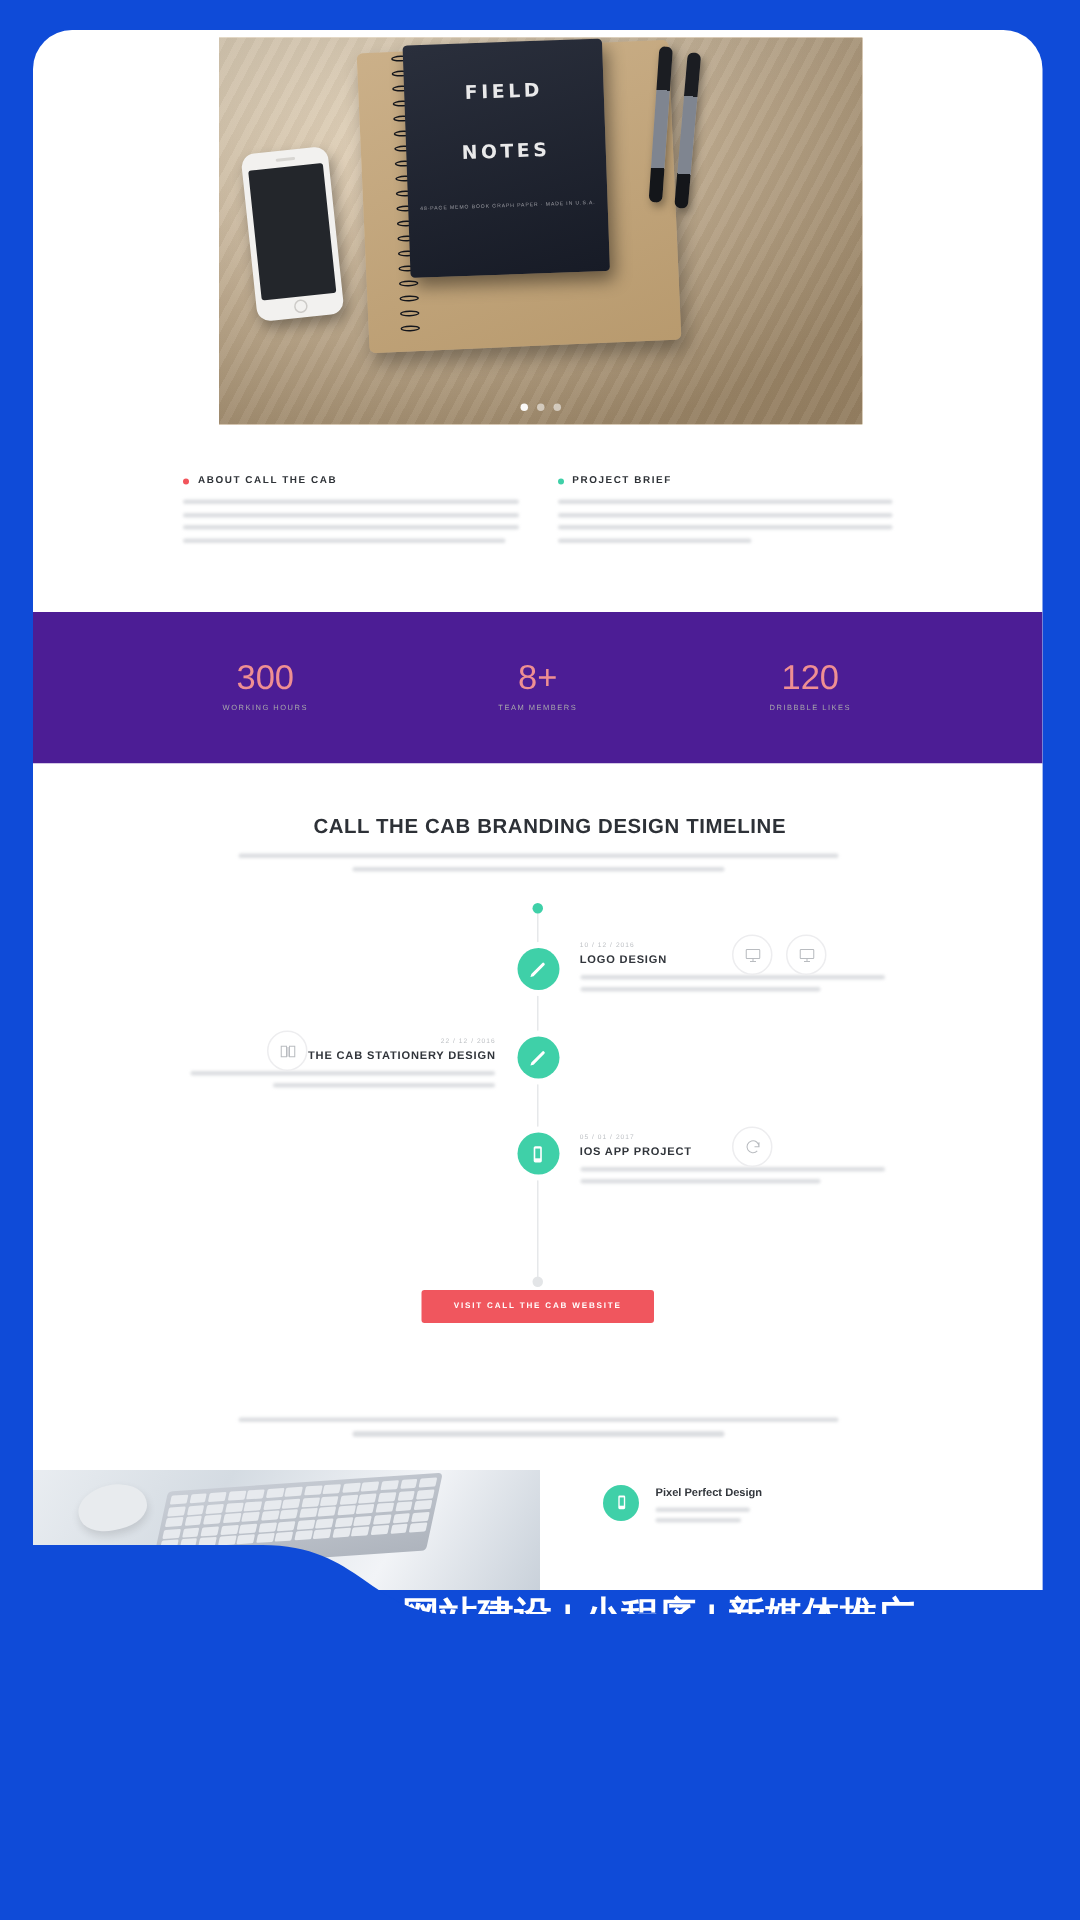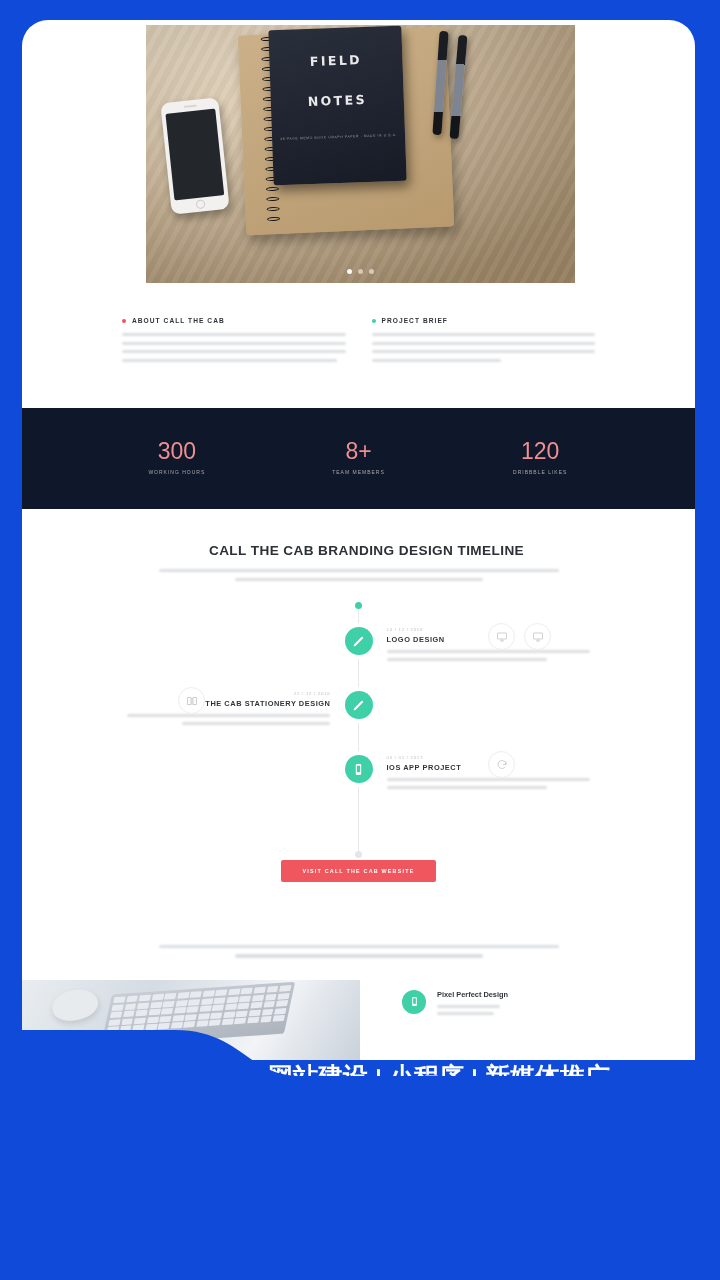--- a/index.html
+++ b/index.html
@@ -137,21 +137,21 @@
   .bullet.red{ background:#f2545b; }
   .bullet.green{ background:#3fd0a8; }
   .blurline{
     height:3.1px; margin-bottom:5.6px; border-radius:2px;
     background:#dcdee1;
     filter:blur(1.15px);
   }
 
   
   .stats{
-    background:#0f172a;
+    background:#4c1d95;
     padding:30px 64px 34px 64px;
     display:flex;
   }
   .stat{ flex:1; text-align:center; }
   .stat .num{
     font-size:23px; color:#ef8f92; font-weight:400; line-height:26px;
     font-family:"Liberation Sans", sans-serif;
   }
   .stat .lbl{
     margin-top:5px; font-size:5px; letter-spacing:1px; color:#a8a8ab;
@@ -176,21 +176,21 @@
     position:absolute; left:50%; top:0; bottom:0; width:1.4px;
     margin-left:-.7px; background:#e6e8ea;
   }
   .spine-dot{
     position:absolute; left:50%; top:-3px; width:7px; height:7px;
     margin-left:-3.5px; border-radius:50%; background:#3fd0a8;
   }
   .spine-dot.bottom{ top:auto; bottom:-3px; background:#e3e5e7; }
 
   .tl-row{ position:absolute; left:0; right:0; display:flex; }
-  .tl-row.r1{ top:22px; }
+  .tl-row.r1{ top:22px;align-items:center; }
   .tl-row.r2{ top:86px; }
   .tl-row.r3{ top:150px; }
 
   .tl-marker{
     position:absolute; left:50%; margin-left:-14px;
     width:28px; height:28px; border-radius:50%;
     background:#3fd0a8; color:#fff;
     display:flex; align-items:center; justify-content:center;
     box-shadow:0 0 0 4px #fff;
     z-index:3;

